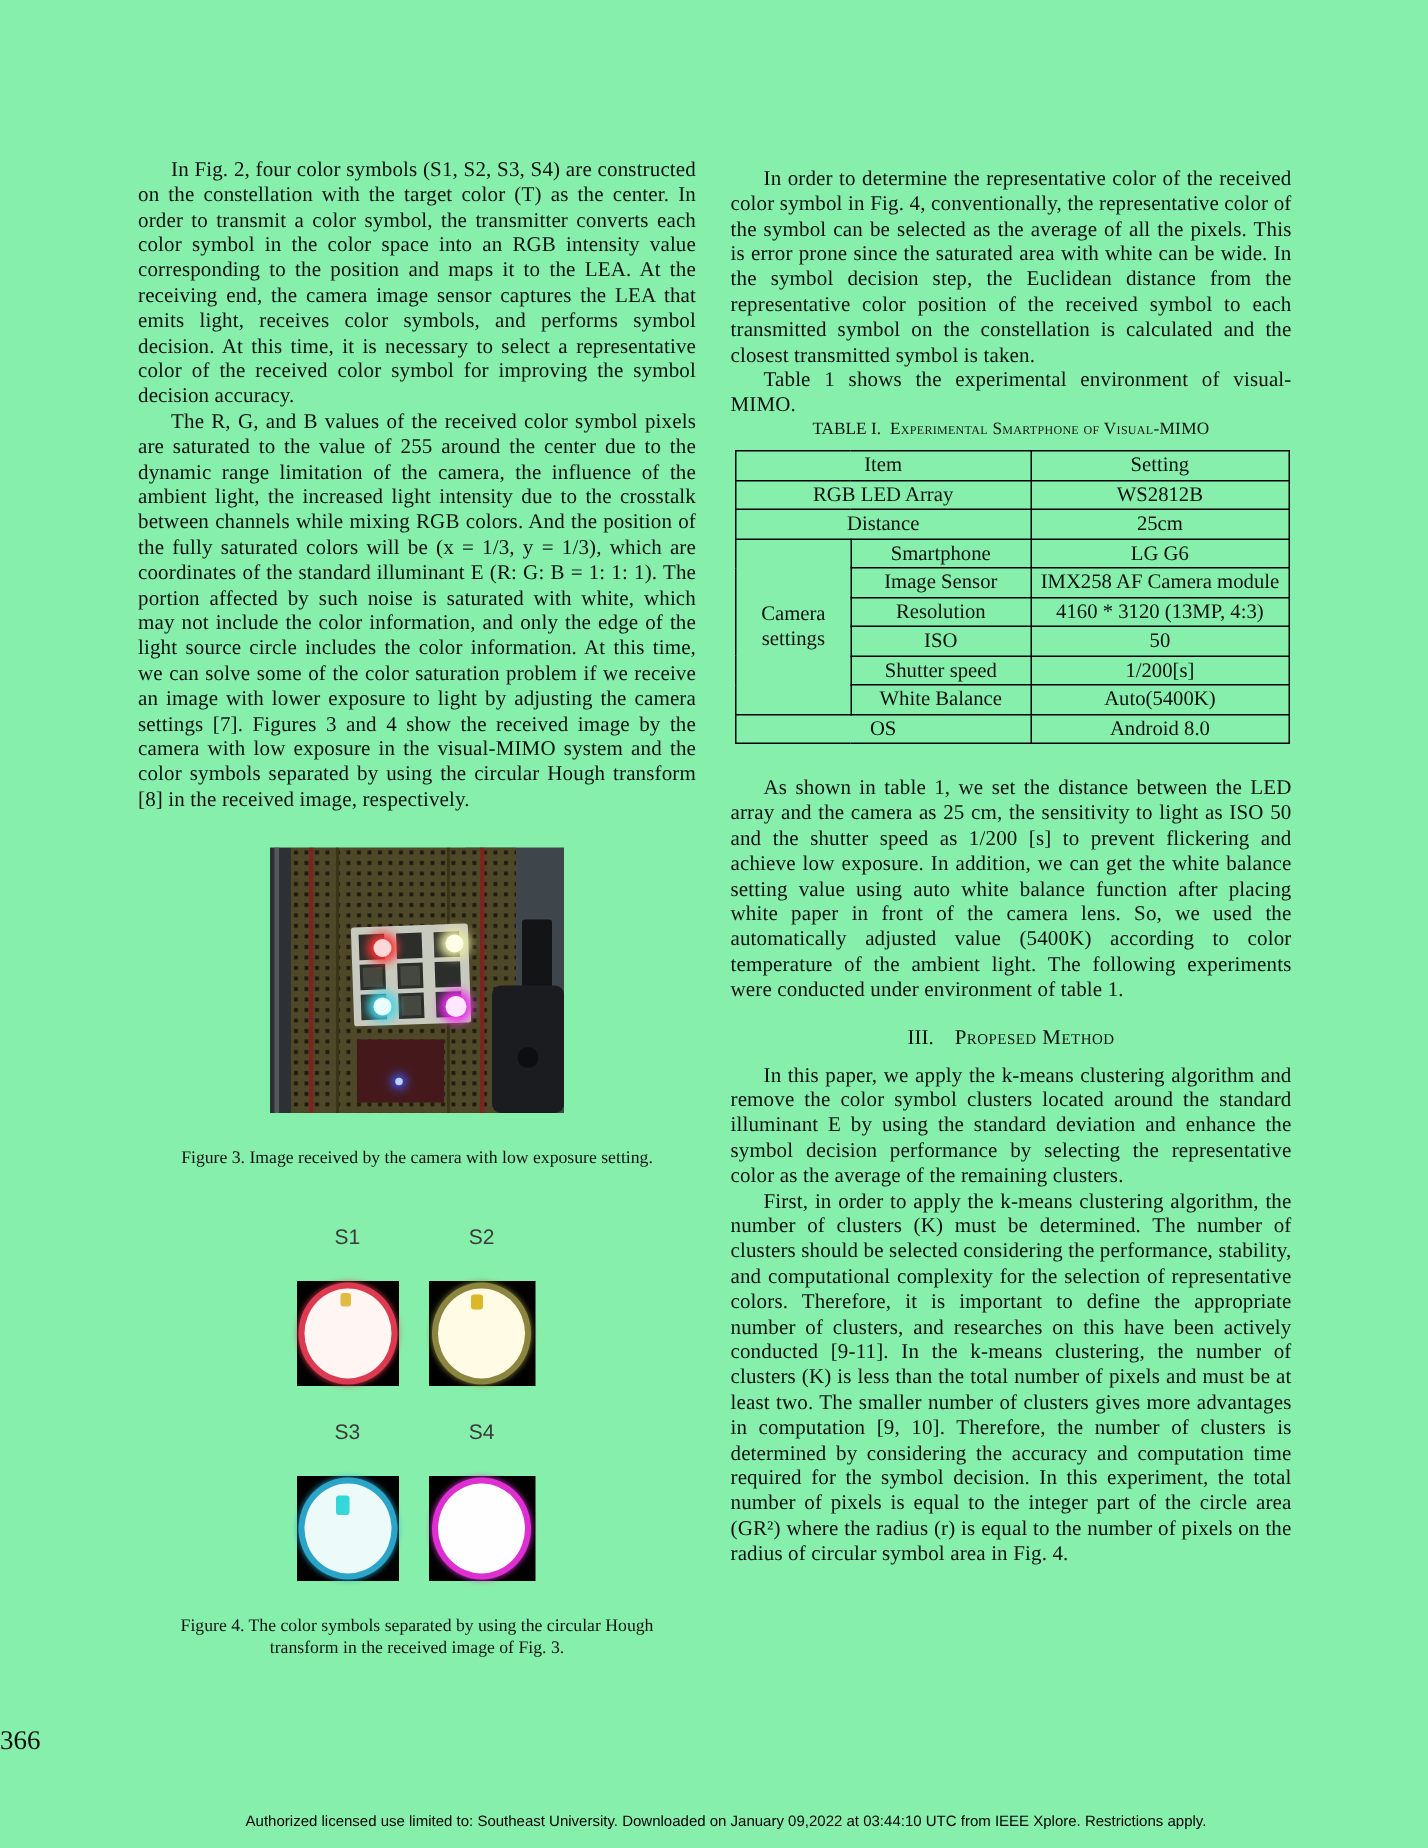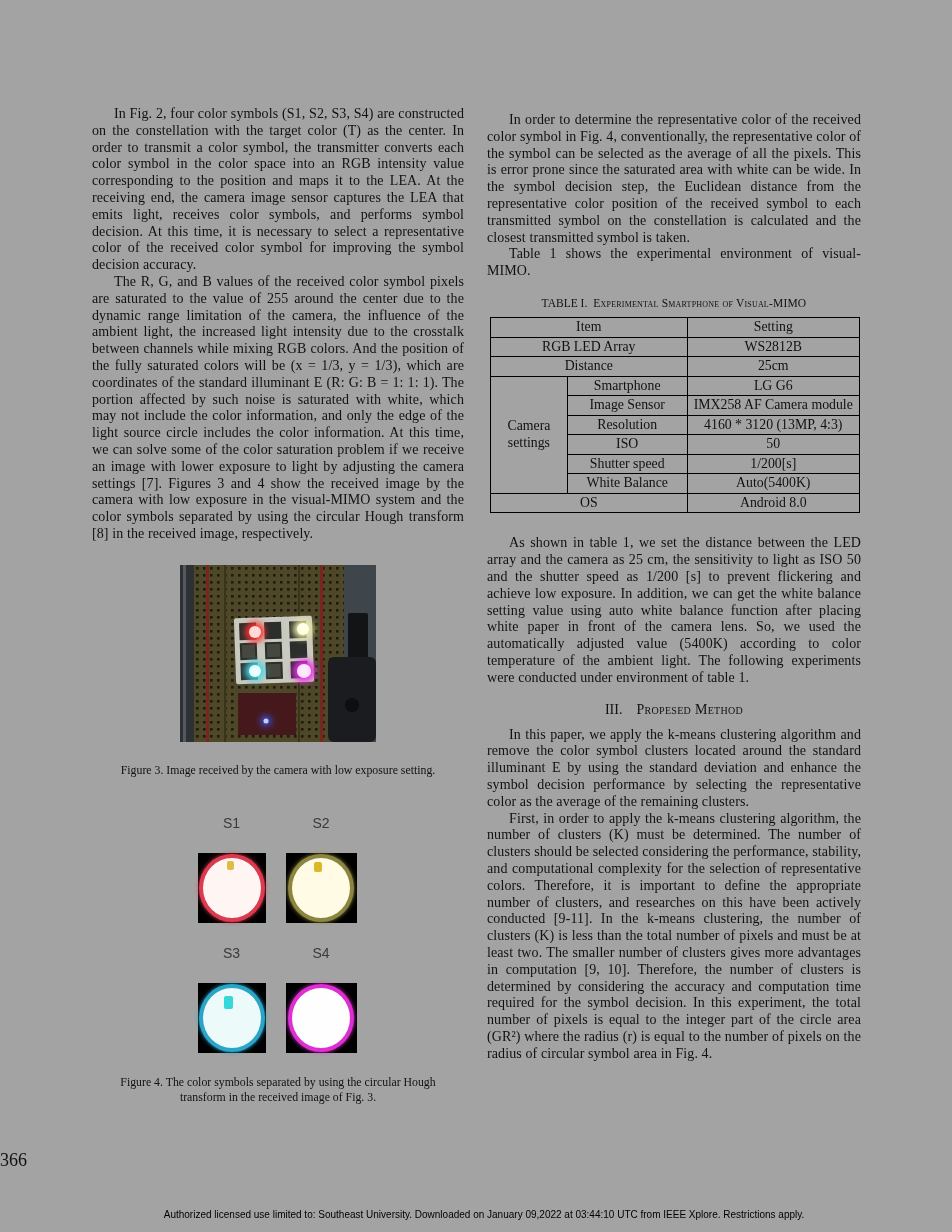--- a/index.html
+++ b/index.html
@@ -1,17 +1,17 @@
 <!DOCTYPE html>
 <html><head>
 <meta charset="utf-8">
 <style>
   html,body { margin:0; padding:0; background:#ffffff; }
   .page {
-    position:relative; width:952px; height:1232px; background:#a3a3a3;
+    position:relative; width:952px; height:1232px; background:#86efac;
     font-family:"Liberation Serif","DejaVu Serif",serif; color:#111;
     overflow:hidden;
   }
   .col { position:absolute; top:106px; }
   .col-left  { left:92px;  width:372px; }
   .col-right { left:487px; width:374px; }
   p.body-par {
     margin:0; text-indent:22px; font-size:14px; line-height:16.8px;
     text-align:justify; letter-spacing:0.1px;
   }
@@ -32,21 +32,21 @@
     position:absolute; left:50%; top:50%; transform:translate(-50%,-50%);
     width:58px; height:60px; border-radius:50%;
     border:4px solid #000;
   }
   .blob { position:absolute; border-radius:2px; }
   .fig4-caption { margin-top:22px; }
 
   
   .table-caption {
     display:flex; justify-content:center; align-items:baseline; gap:6px;
-    font-size:11.5px; margin-top:17px;
+    font-size:11.5px; 
   }
   .table-caption .cap-text { font-variant:small-caps; letter-spacing:0.2px; }
   table.env-table {
     border-collapse:collapse; width:370px; margin-top:8px; margin-left:3px;
     font-size:13.8px; line-height:1.2;
   }
   table.env-table td {
     border:1px solid #000; text-align:center; vertical-align:middle; padding:1px 2px;
   }
   table.env-table { border:1.5px solid #000; }

